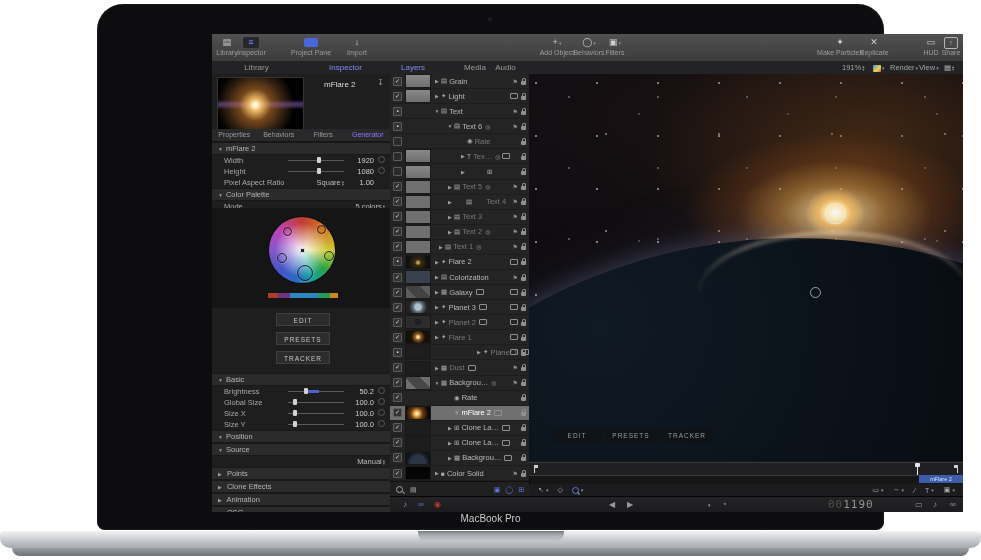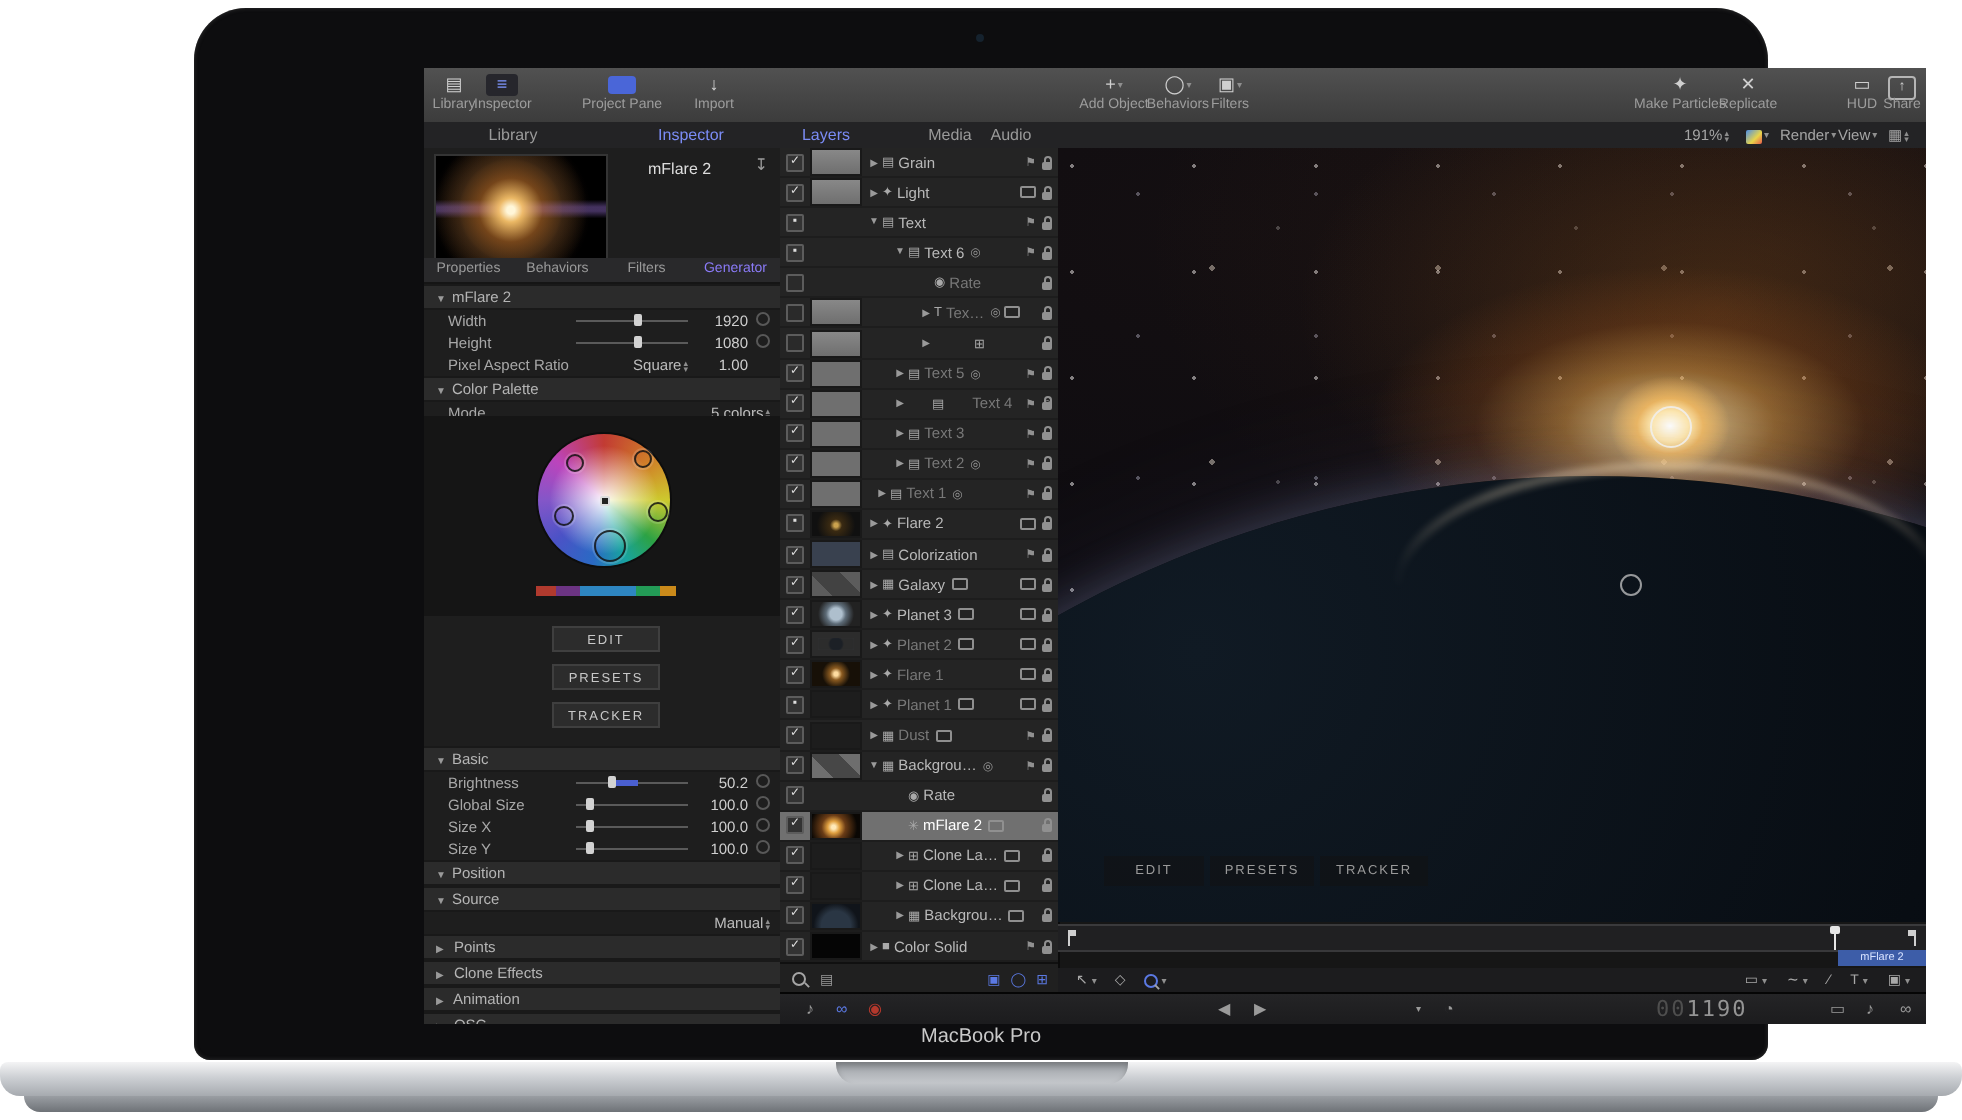--- a/index.html
+++ b/index.html
@@ -683,21 +683,21 @@
     </span>
     <span class="lright">
                 <span class="mini-media"></span>
                 <span class="mini-lock"></span>
               </span>
   </div>
 
   <div class="lrow dim">
     <span class="lchk c-mixed">▪</span>
     <span class="lthumb t-dark"></span>
-    <span class="lmain" style="padding-left: 2px;">
+    <span class="lmain" style="padding-left: 2px; justify-content: flex-end;">
       <span class="ldisc">▶</span>
       <span class="licon">✦</span>
       <span class="lname">Planet 1</span>
       <span class="lbadges">
                   <span class="mini-media"></span>
                 </span>
     </span>
     <span class="lright">
                 <span class="mini-media"></span>
                 <span class="mini-lock"></span>

